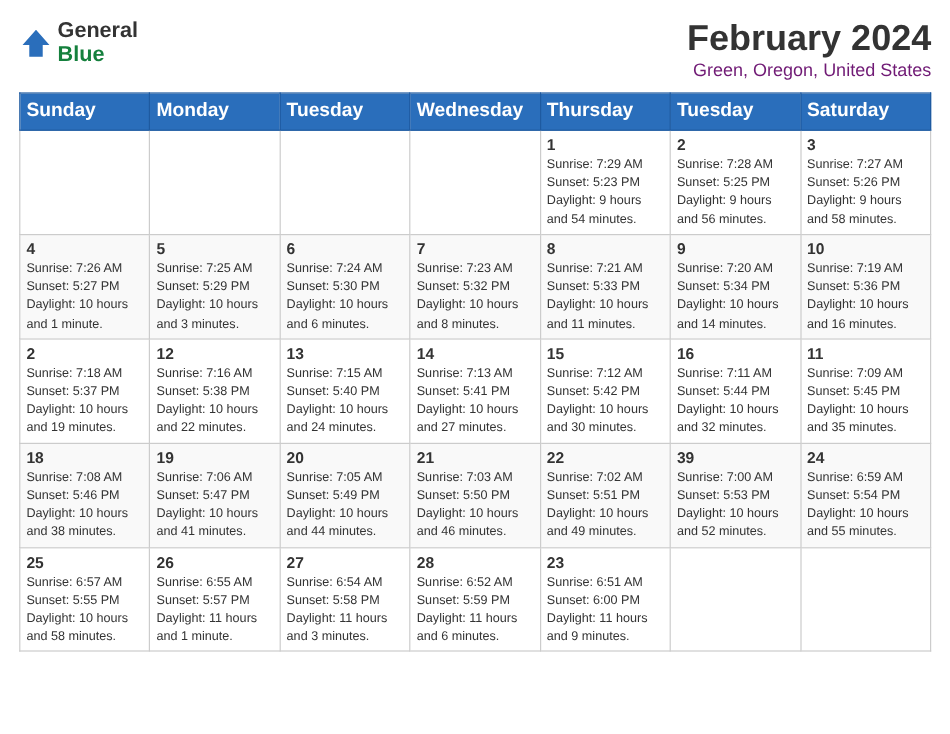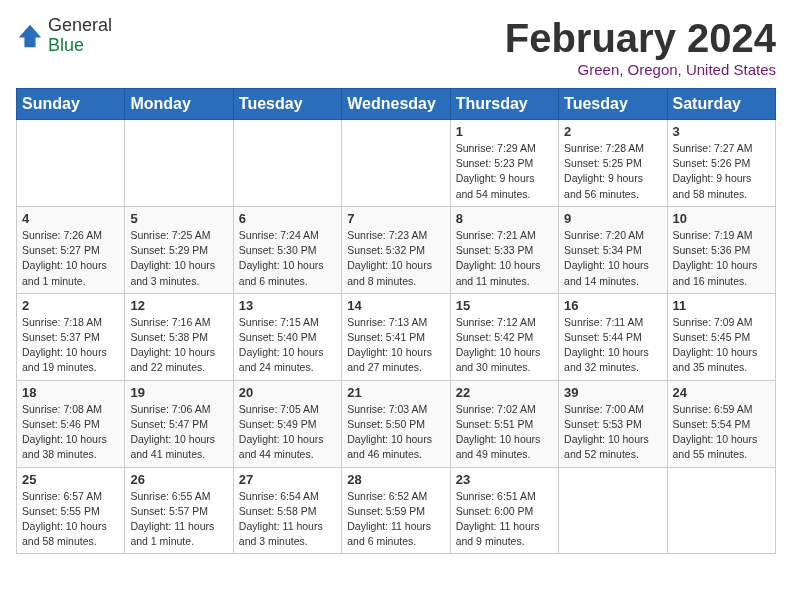--- a/index.html
+++ b/index.html
@@ -16,34 +16,34 @@
       align-items: flex-start;
       margin-bottom: 10px;
     }
     .logo {
       display: flex;
       align-items: center;
       gap: 4px;
     }
     .logo-text {
       font-size: 18px;
-      font-weight: normal;
+      font-weight: bold;
       line-height: 1.1;
     }
     .logo-text .general { color: #333; }
     .logo-text .blue { color: #15803d; }
     .logo-icon {
       width: 28px;
       height: 28px;
     }
     .title-block {
       text-align: right;
     }
     .month-title {
-      font-size: 40px;
+      font-size: 30px;
       font-weight: bold;
       color: #333;
     }
     .location {
       font-size: 15px;
       color: #701a75;
     }
     .calendar {
       width: 100%;
       border-collapse: collapse;

